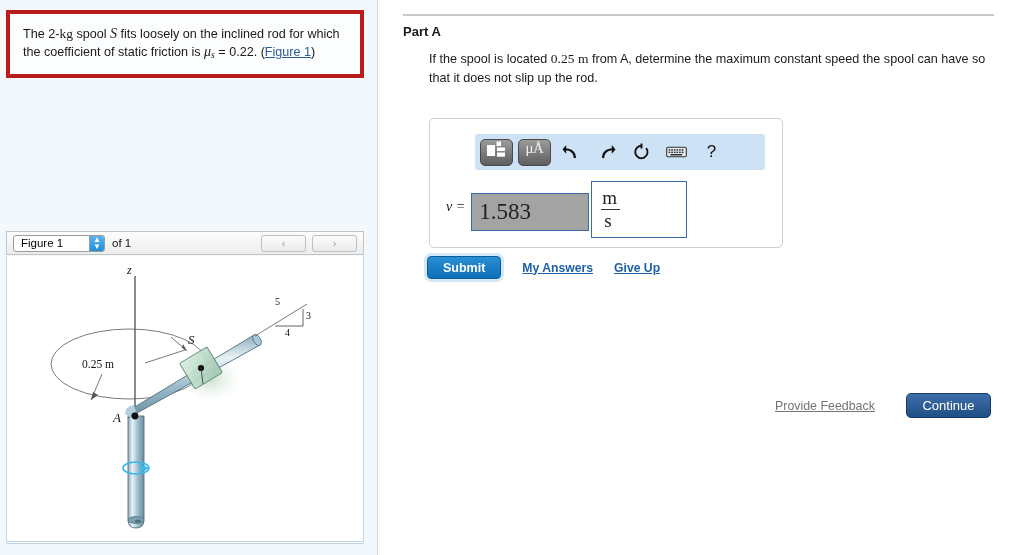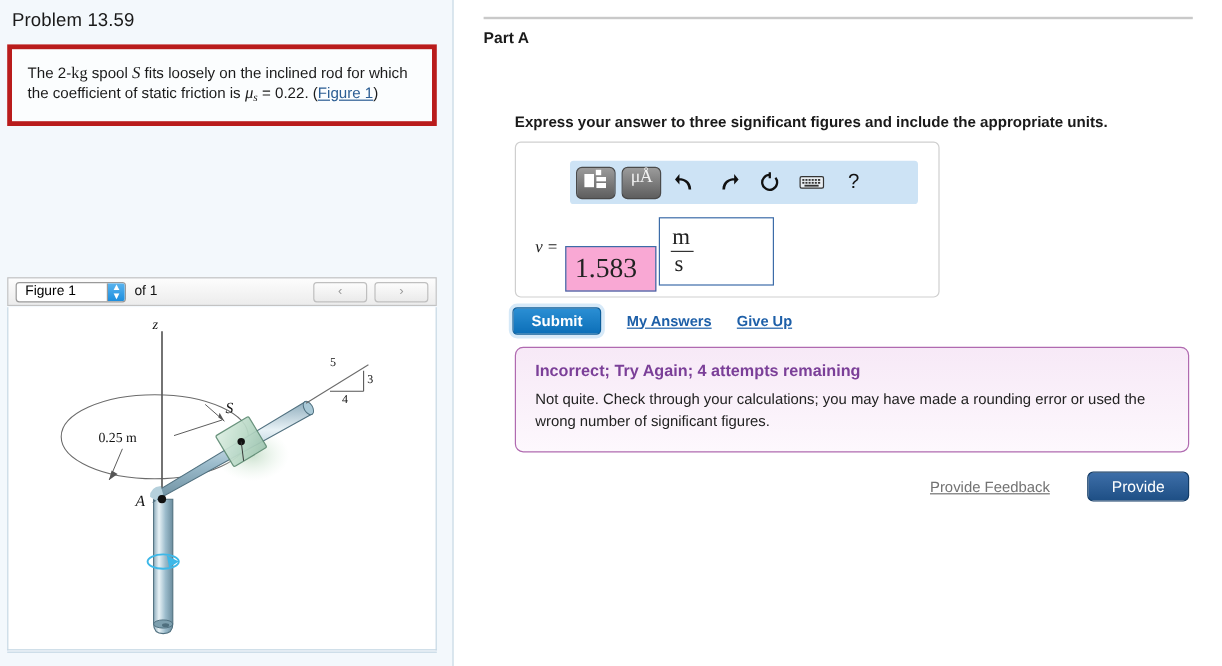--- a/index.html
+++ b/index.html
@@ -218,30 +218,30 @@
   }
   #eq-var {
     font-family: "Liberation Serif", serif;
     font-style: italic;
     font-size: 14px;
     margin-top: 18px;
     margin-right: 6px;
     color: #1a1a1a;
   }
   #answer-value-field {
-    width: 76px; height: 38px;
+    width: 118px; height: 38px;
     border: 1px solid #3c6ca8;
-    background: #f9a8d4;
+    background: #a3a3a3;
     display: flex;
     align-items: center;
     padding-left: 7px;
     font-family: "Liberation Serif", serif;
     font-size: 23px;
     color: #222;
-    margin-top: 24px;
+    margin-top: 12px;
   }
   #answer-units-field {
     width: 96px; height: 57px;
     border: 1px solid #3c6ca8;
     background: #ffffff;
     display: flex;
     flex-direction: column;
     align-items: flex-start;
     justify-content: center;
     padding-left: 9px;
@@ -337,21 +337,20 @@
     cursor: pointer;
   }
 </style>
 </head>
 <body>
 
 <div id="page">
 
   <div id="left-panel">
 
-    <div id="problem-title">Problem 13.59</div>
 
     <div id="problem-statement-box">
       <div id="problem-statement-text">
         <span>The 2-</span><span class="serif-num">kg</span><span> spool </span><span class="serif-var">S</span><span> fits loosely on the inclined rod for which the coefficient of static friction is </span><span class="mu-sym">μ</span><span class="sub">s</span><span> = 0.22. (</span><span class="figlink">Figure 1</span><span>)</span>
       </div>
     </div>
 
     <div id="figure-nav">
       <div id="figure-select-wrap">
         <span id="figure-select-label">Figure 1</span>
@@ -453,22 +452,24 @@
     </div>
     <div id="figure-bottom-strip"></div>
   </div>
 
   <div id="right-panel">
 
     <div id="right-top-rule"></div>
 
     <div id="part-a-heading">Part A</div>
 
-
-    <div id="instruction-text">Express your answer to three significant figures and include the appropriate units.</div>
+    <div id="question-text">
+      <span>If the spool is located </span><span class="serif-num">0.25</span><span>&nbsp;</span><span class="serif-num">m</span><span> from A, determine the maximum constant speed the spool can have so that it does not slip up the rod.</span>
+    </div>
+
 
     <div id="answer-box">
 
       <div id="answer-toolbar">
 
         <div class="tb-btn">
           <span>
             <svg width="21" height="19" viewBox="0 0 21 19">
               <rect x="1" y="5" width="8" height="11" fill="#ffffff"></rect>
               <rect x="10.5" y="1.5" width="4.5" height="4.5" fill="#ffffff"></rect>
@@ -540,21 +541,17 @@
         </div>
       </div>
     </div>
 
     <div id="submit-row">
       <div id="submit-button">Submit</div>
       <span class="action-link">My Answers</span>
       <span class="action-link">Give Up</span>
     </div>
 
-    <div id="feedback-box">
-      <div id="feedback-title">Incorrect; Try Again; 4 attempts remaining</div>
-      <div id="feedback-body">Not quite. Check through your calculations; you may have made a rounding error or used the wrong number of significant figures.</div>
-    </div>
 
     <span id="provide-feedback-link">Provide Feedback</span>
-    <div id="continue-button">Provide</div>
+    <div id="continue-button">Continue</div>
   </div>
 </div>
 
 </body></html>

